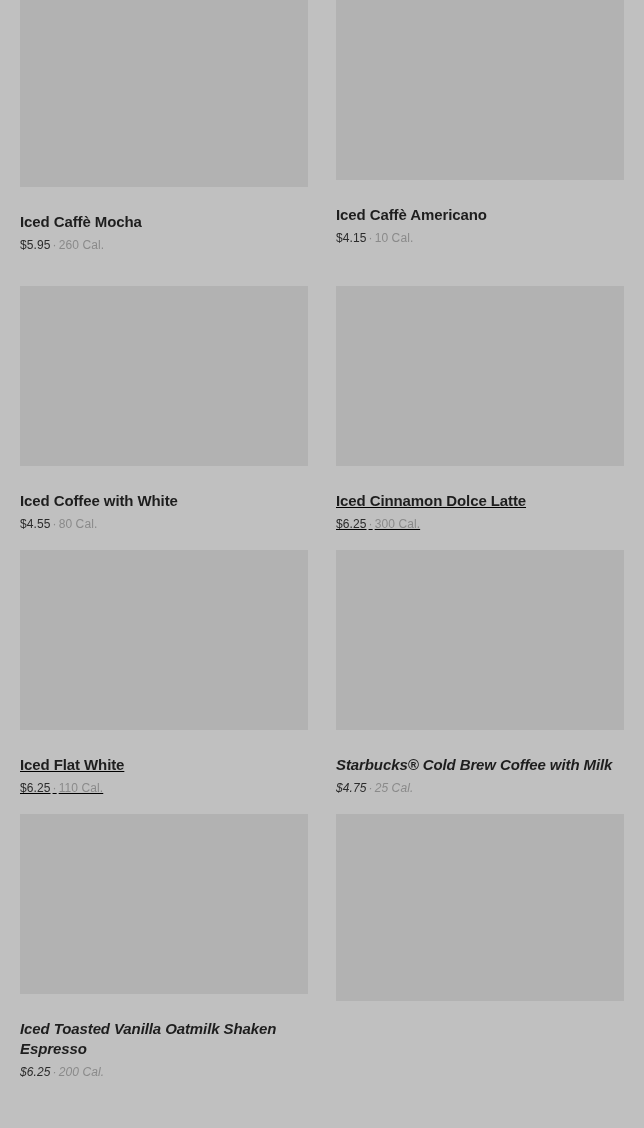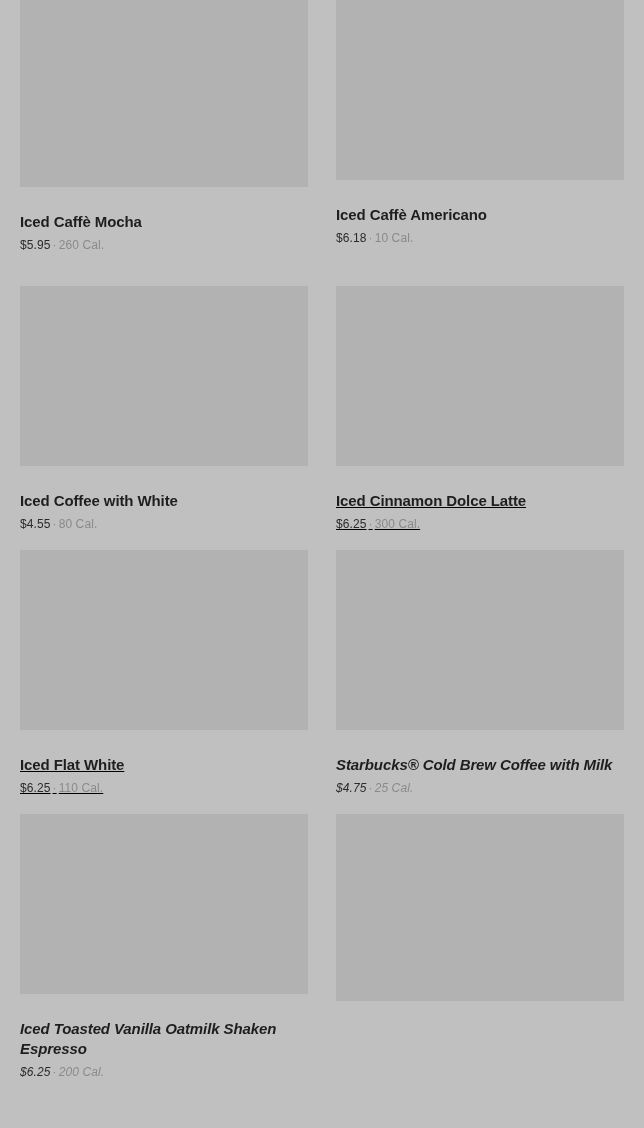--- a/index.html
+++ b/index.html
@@ -98,21 +98,21 @@
       <div class="product-name">Iced Caffè Mocha</div>
       <div class="product-meta"><span class="product-price">$5.95</span><span class="meta-sep">·</span><span class="product-calories">260 Cal.</span></div>
     </div>
   </div>
 
 
   <div class="product-card row-2">
     <div class="product-image" style="background: rgb(178, 178, 178);"></div>
     <div class="product-info">
       <div class="product-name">Iced Caffè Americano</div>
-      <div class="product-meta"><span class="product-price">$6.18</span><span class="meta-sep">·</span><span class="product-calories">10 Cal.</span></div>
+      <div class="product-meta"><span class="product-price">$4.15</span><span class="meta-sep">·</span><span class="product-calories">10 Cal.</span></div>
     </div>
   </div>
 
   <div class="product-card row-2">
     <div class="product-image" style="background: rgb(178, 178, 178);"></div>
     <div class="product-info">
       <div class="product-name">Iced Coffee with White</div>
       <div class="product-meta"><span class="product-price">$4.55</span><span class="meta-sep">·</span><span class="product-calories">80 Cal.</span></div>
     </div>
   </div>

